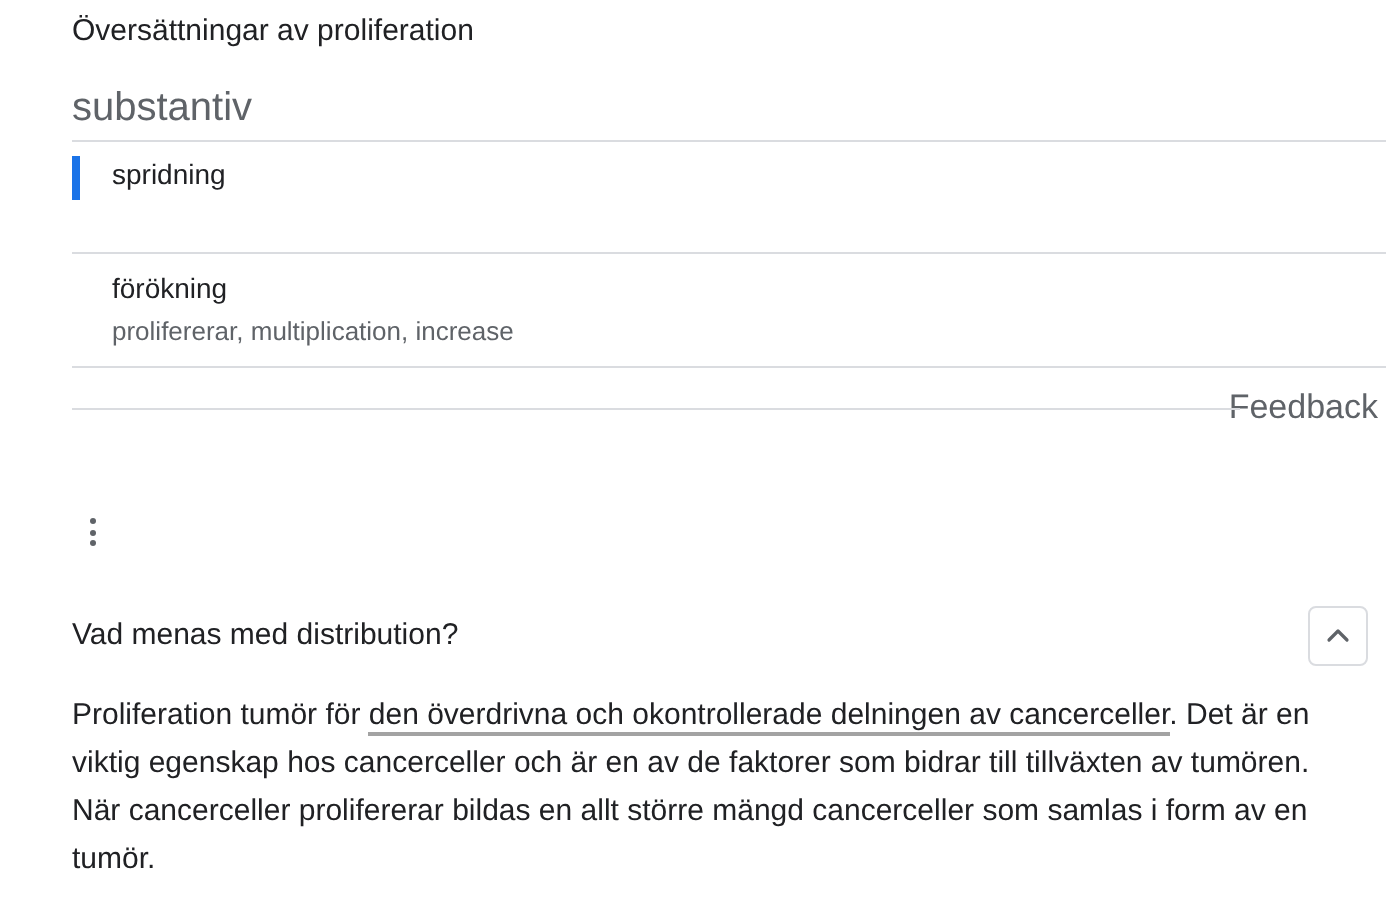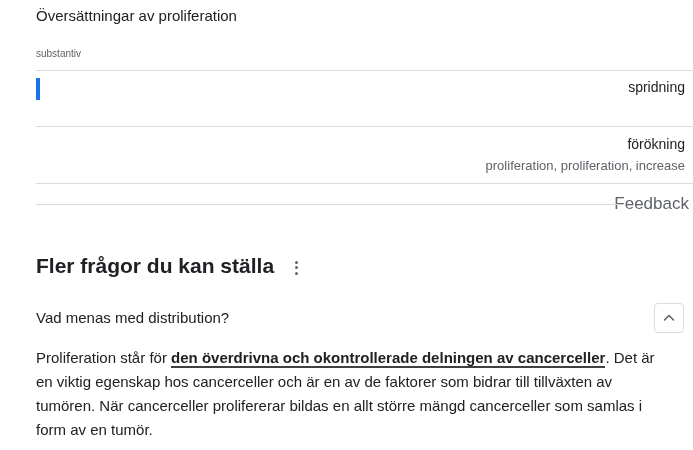--- a/index.html
+++ b/index.html
@@ -29,47 +29,47 @@
     top: 6px;
     font-size: 15px;
     color: #202124;
     line-height: 20px;
   }
 
   .pos-label {
     position: absolute;
     left: 36px;
     top: 45px;
-    font-size: 10px;
+    font-size: 20px;
     color: #5f6368;
     line-height: 18px;
   }
 
   .divider {
     position: absolute;
     height: 1px;
     background: #dadce0;
   }
   .divider-top { left: 36px; right: 0; top: 70px; }
   .divider-mid { left: 36px; right: 0; top: 126px; }
   .divider-bot { left: 36px; right: 0; top: 183px; }
 
   .sense {
     position: absolute;
     left: 36px;
     right: 8px;
-    text-align: right;
   }
   .sense-highlight {
     border-left: 4px solid #1a73e8;
     padding-left: 16px;
     box-sizing: border-box;
   }
   .sense-plain {
     padding-left: 0px;
+    margin-left: 20px;
   }
   .sense-1 { top: 78px; }
   .sense-2 { top: 135px; }
 
   .sense-term {
     font-size: 14px;
     color: #202124;
     line-height: 18px;
     margin-bottom: 4px;
   }
@@ -144,22 +144,22 @@
   .answer {
     position: absolute;
     left: 36px;
     top: 346px;
     width: 638px;
     font-size: 15px;
     line-height: 24px;
     color: #202124;
   }
   .answer .emph {
-    font-weight: bold;
-    border-bottom: 2px solid #404040;
+    font-weight: normal;
+    border-bottom: 2px solid #a3a3a3;
   }
 
   
   .scroll-top {
     position: absolute;
     left: 654px;
     top: 303px;
     width: 28px;
     height: 28px;
     border: 1px solid #dadce0;
@@ -184,41 +184,40 @@
   <div class="divider divider-top"></div>
 
   <div class="sense sense-highlight sense-1">
     <div class="sense-term">spridning</div>
   </div>
 
   <div class="divider divider-mid"></div>
 
   <div class="sense sense-plain sense-2">
     <div class="sense-term">förökning</div>
-    <div class="sense-words">proliferation, proliferation, increase</div>
+    <div class="sense-words">prolifererar, multiplication, increase</div>
   </div>
 
   <div class="divider divider-bot"></div>
 
   <div class="feedback">Feedback</div>
   <div class="feedback-rule"></div>
 
   <div class="paa-header">
-    <div class="paa-title">Fler frågor du kan ställa</div>
     <div class="paa-menu">
       <span></span>
         <span></span>
         <span></span>
     </div>
   </div>
 
   <div class="question">Vad menas med distribution?</div>
 
   <div class="answer">
-    <span>Proliferation står för </span><span class="emph">den överdrivna och okontrollerade delningen av cancerceller</span><span>. Det är en viktig egenskap hos cancerceller och är en av de faktorer som bidrar till tillväxten av tumören. När cancerceller prolifererar bildas en allt större mängd cancerceller som samlas i form av en tumör.</span>
+    <span>Proliferation tumör för </span><span class="emph">den överdrivna och okontrollerade delningen av cancerceller</span><span>. Det är en viktig egenskap hos cancerceller och är en av de faktorer som bidrar till tillväxten av tumören. När cancerceller prolifererar bildas en allt större mängd cancerceller som samlas i form av en tumör.</span>
   </div>
 
   <div class="scroll-top">
     <svg width="14" height="14" viewBox="0 0 14 14">
       <path d="M2.5 9 L7 4.5 L11.5 9" fill="none" stroke="#5f6368" stroke-width="1.6" stroke-linecap="round" stroke-linejoin="round"></path>
     </svg>
   </div>
 
 </div>
 

